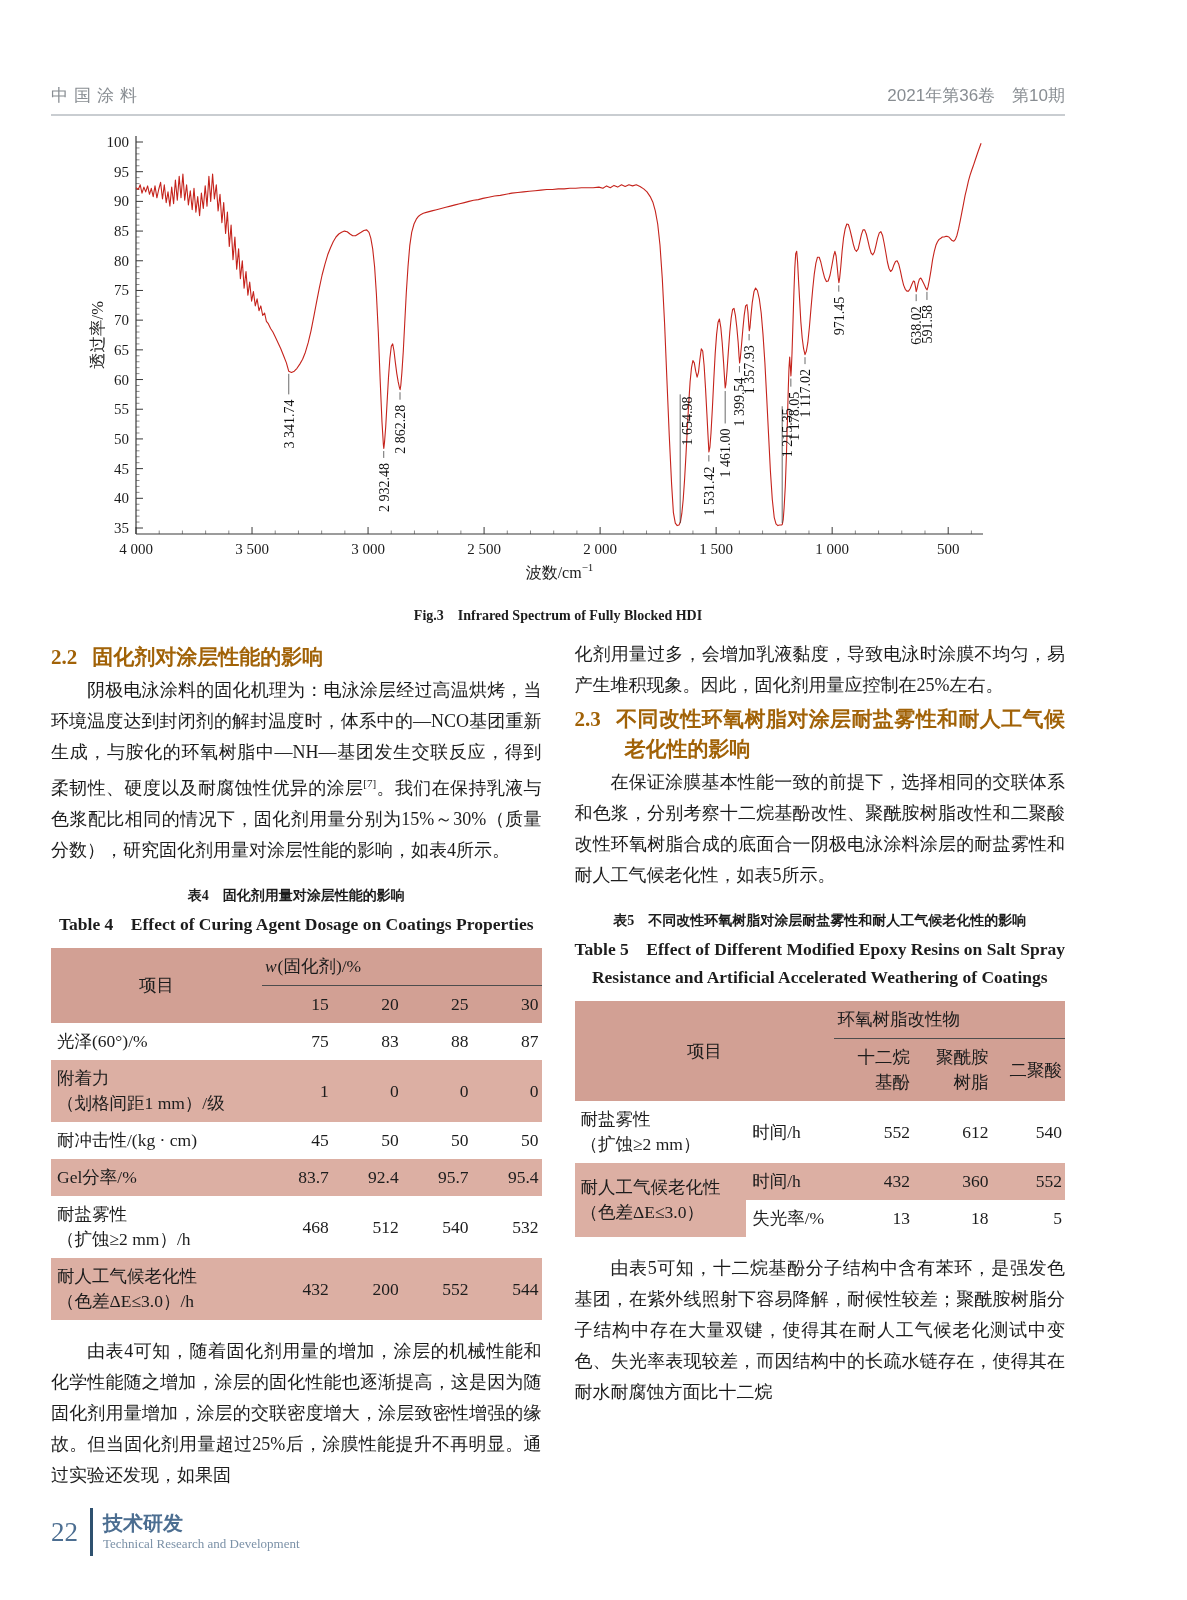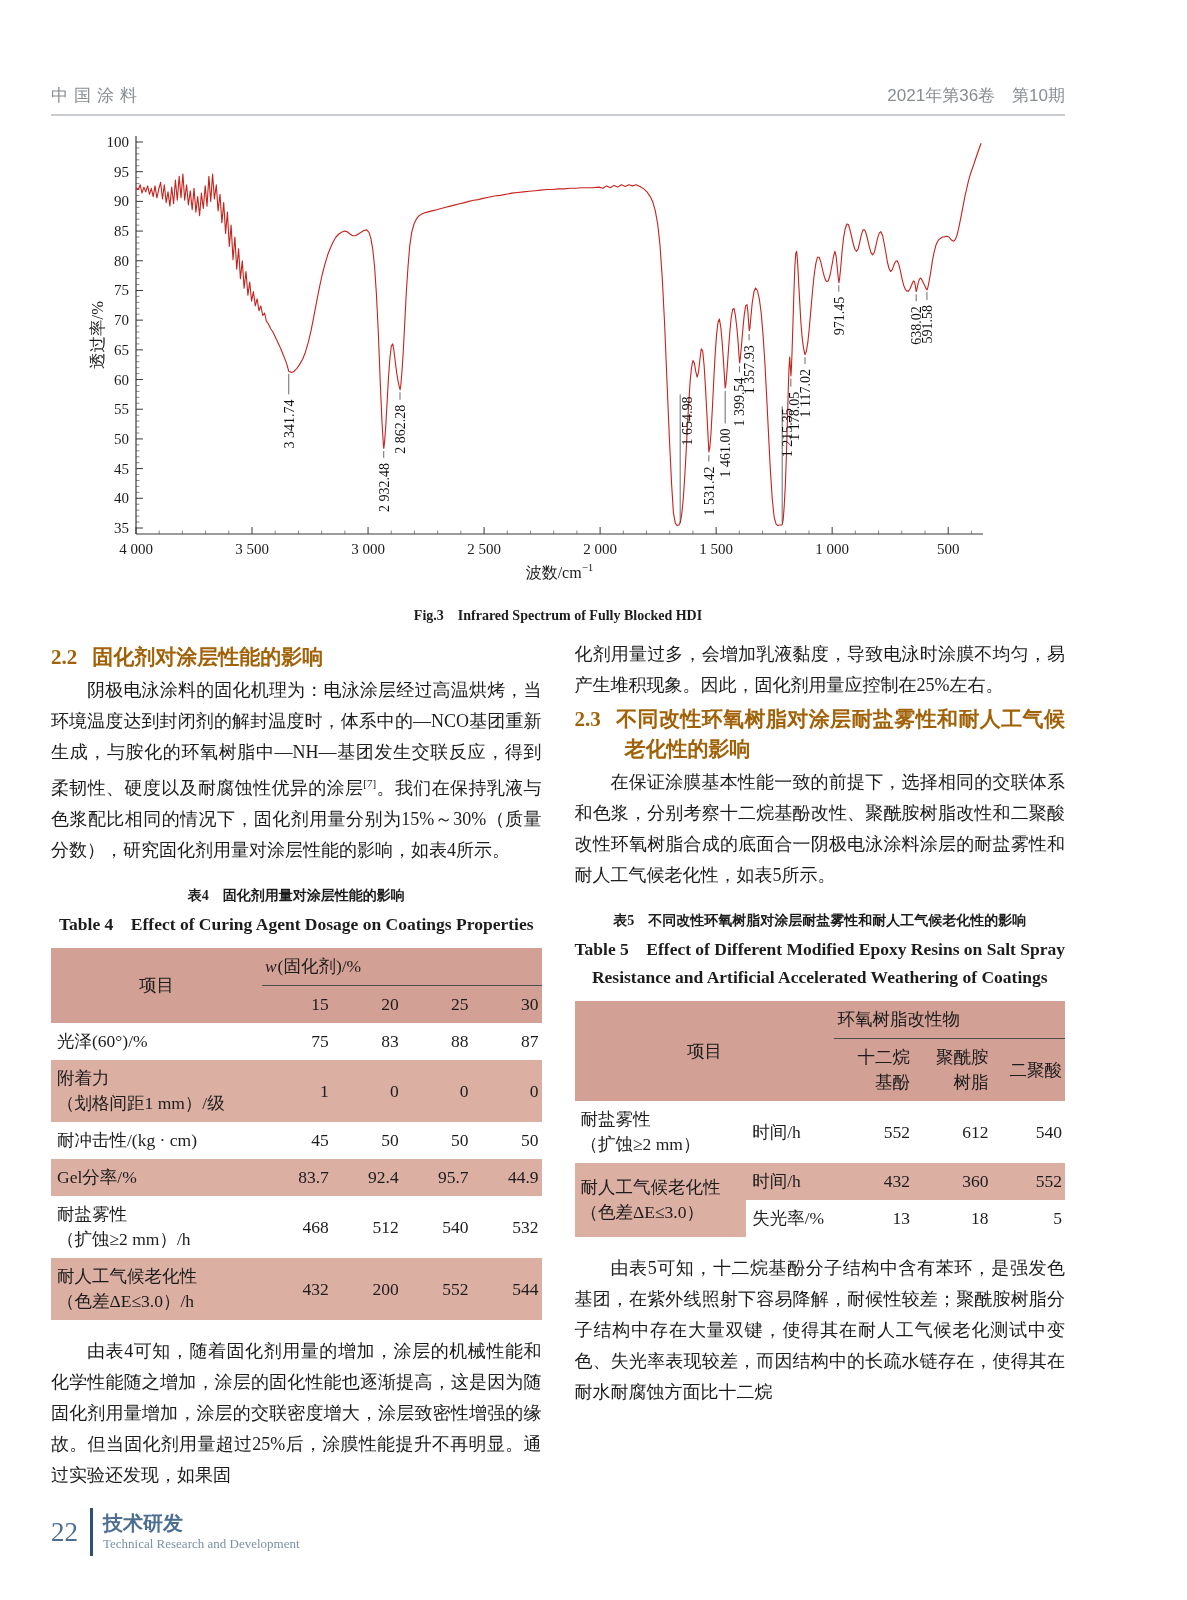--- a/index.html
+++ b/index.html
@@ -277,21 +277,21 @@
           <td class="val">50</td>
           <td class="val">50</td>
         </tr>
         <tr>
           <td class="lbl band">
                 <span class="l1">Gel分率/%</span>
               </td>
           <td class="val band">83.7</td>
           <td class="val band">92.4</td>
           <td class="val band">95.7</td>
-          <td class="val band">44.9</td>
+          <td class="val band">95.4</td>
         </tr>
         <tr>
           <td class="lbl">
                 <span class="l1">耐盐雾性</span>
                 <span class="l2">（扩蚀≥2 mm）/h</span>
               </td>
           <td class="val">468</td>
           <td class="val">512</td>
           <td class="val">540</td>
           <td class="val">532</td>

